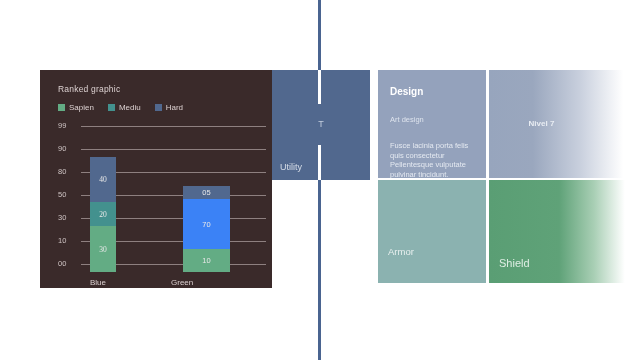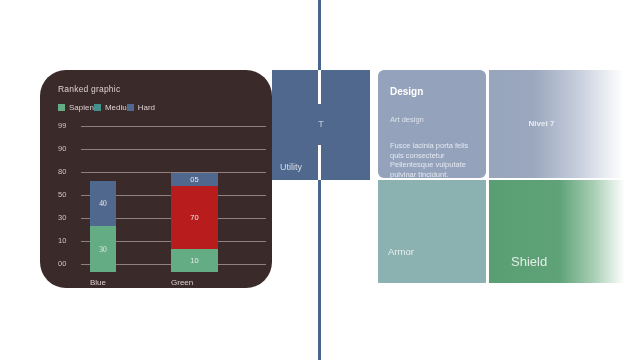--- a/index.html
+++ b/index.html
@@ -34,35 +34,35 @@
   .vrule-mask.bottom { top: 145px; height: 35px; }
 
   
   .chart-panel {
     position: absolute;
     left: 40px;
     top: 70px;
     width: 232px;
     height: 218px;
     background: #3a2a2a;
-    border-radius: 26px;
   }
   .chart-title {
     position: absolute;
     left: 18px;
     top: 14px;
     font-size: 8.5px;
     color: #ddd2d2;
     letter-spacing: .2px;
   }
   .legend {
     position: absolute;
     left: 18px;
     top: 33px;
     display: flex;
+    gap: 14px;
     align-items: center;
   }
   .legend-item {
     display: flex;
     align-items: center;
     gap: 4px;
   }
   .legend-swatch {
     width: 7px;
     height: 7px;
@@ -113,21 +113,21 @@
     height: 166px;
   }
   .bar {
     position: absolute;
     bottom: 16px;
     display: flex;
     flex-direction: column;
     justify-content: flex-end;
   }
   .bar.blue  { left: 50px;  width: 26px; font-family: Liberation Serif, serif; }
-  .bar.green { left: 131px; width: 47px; }
+  .bar.green { left: 143px; width: 47px; }
   .seg {
     display: flex;
     align-items: center;
     justify-content: center;
     font-size: 7.5px;
     color: #e8e8e8;
   }
   .axis-label {
     position: absolute;
     bottom: 1px;
@@ -169,21 +169,20 @@
     color: #d7dee8;
   }
 
   .tile-design {
     left: 378px;
     top: 70px;
     width: 108px;
     height: 108px;
     background: #94a2bc;
     padding: 16px 10px 0 12px;
-    border-radius: 6px;
   }
   .tile-design .t-title {
     font-size: 10px;
     font-weight: bold;
     color: #ffffff;
     line-height: 12px;
   }
   .tile-design .t-sub {
     font-size: 7.5px;
     color: #dde3ed;
@@ -233,23 +232,23 @@
 
   .tile-shield {
     left: 489px;
     top: 180px;
     width: 146px;
     height: 103px;
     background: linear-gradient(to right, #5a9e74 0%, #5fa278 48%, #a9cfb5 72%, #ffffff 93%);
   }
   .tile-shield .corner-label {
     position: absolute;
-    left: 22px;
+    left: 10px;
     bottom: 14px;
-    font-size: 13px;
+    font-size: 11px;
     color: #dfeee4;
   }
 </style>
 </head>
 <body>
 
 <div class="vrule"></div>
 
 <div class="chart-panel">
 
@@ -298,26 +297,27 @@
     </div>
     <div class="gridrow" style="top:142px">
       <span class="tick-label">00</span>
       <span class="gridline"></span>
     </div>
 
     <div class="bars">
 
       <div class="bar blue" style="height:115px">
         <div class="seg" style="background:#51688e;height:45px">40</div>
+        <div class="seg" style="background:#43918e;height:24px">20</div>
         <div class="seg" style="background:#63ac84;height:46px">30</div>
       </div>
 
       <div class="bar green" style="height:99px">
         <div class="seg" style="background:#51688e;height:13px">05</div>
-        <div class="seg" style="background:#b91c1c;height:63px">70</div>
+        <div class="seg" style="background:#3b82f6;height:50px">70</div>
         <div class="seg" style="background:#63ac84;height:23px">10</div>
       </div>
 
       <div class="axis-label blue">Blue</div>
       <div class="axis-label green">Green</div>
     </div>
 
   </div>
 </div>
 

